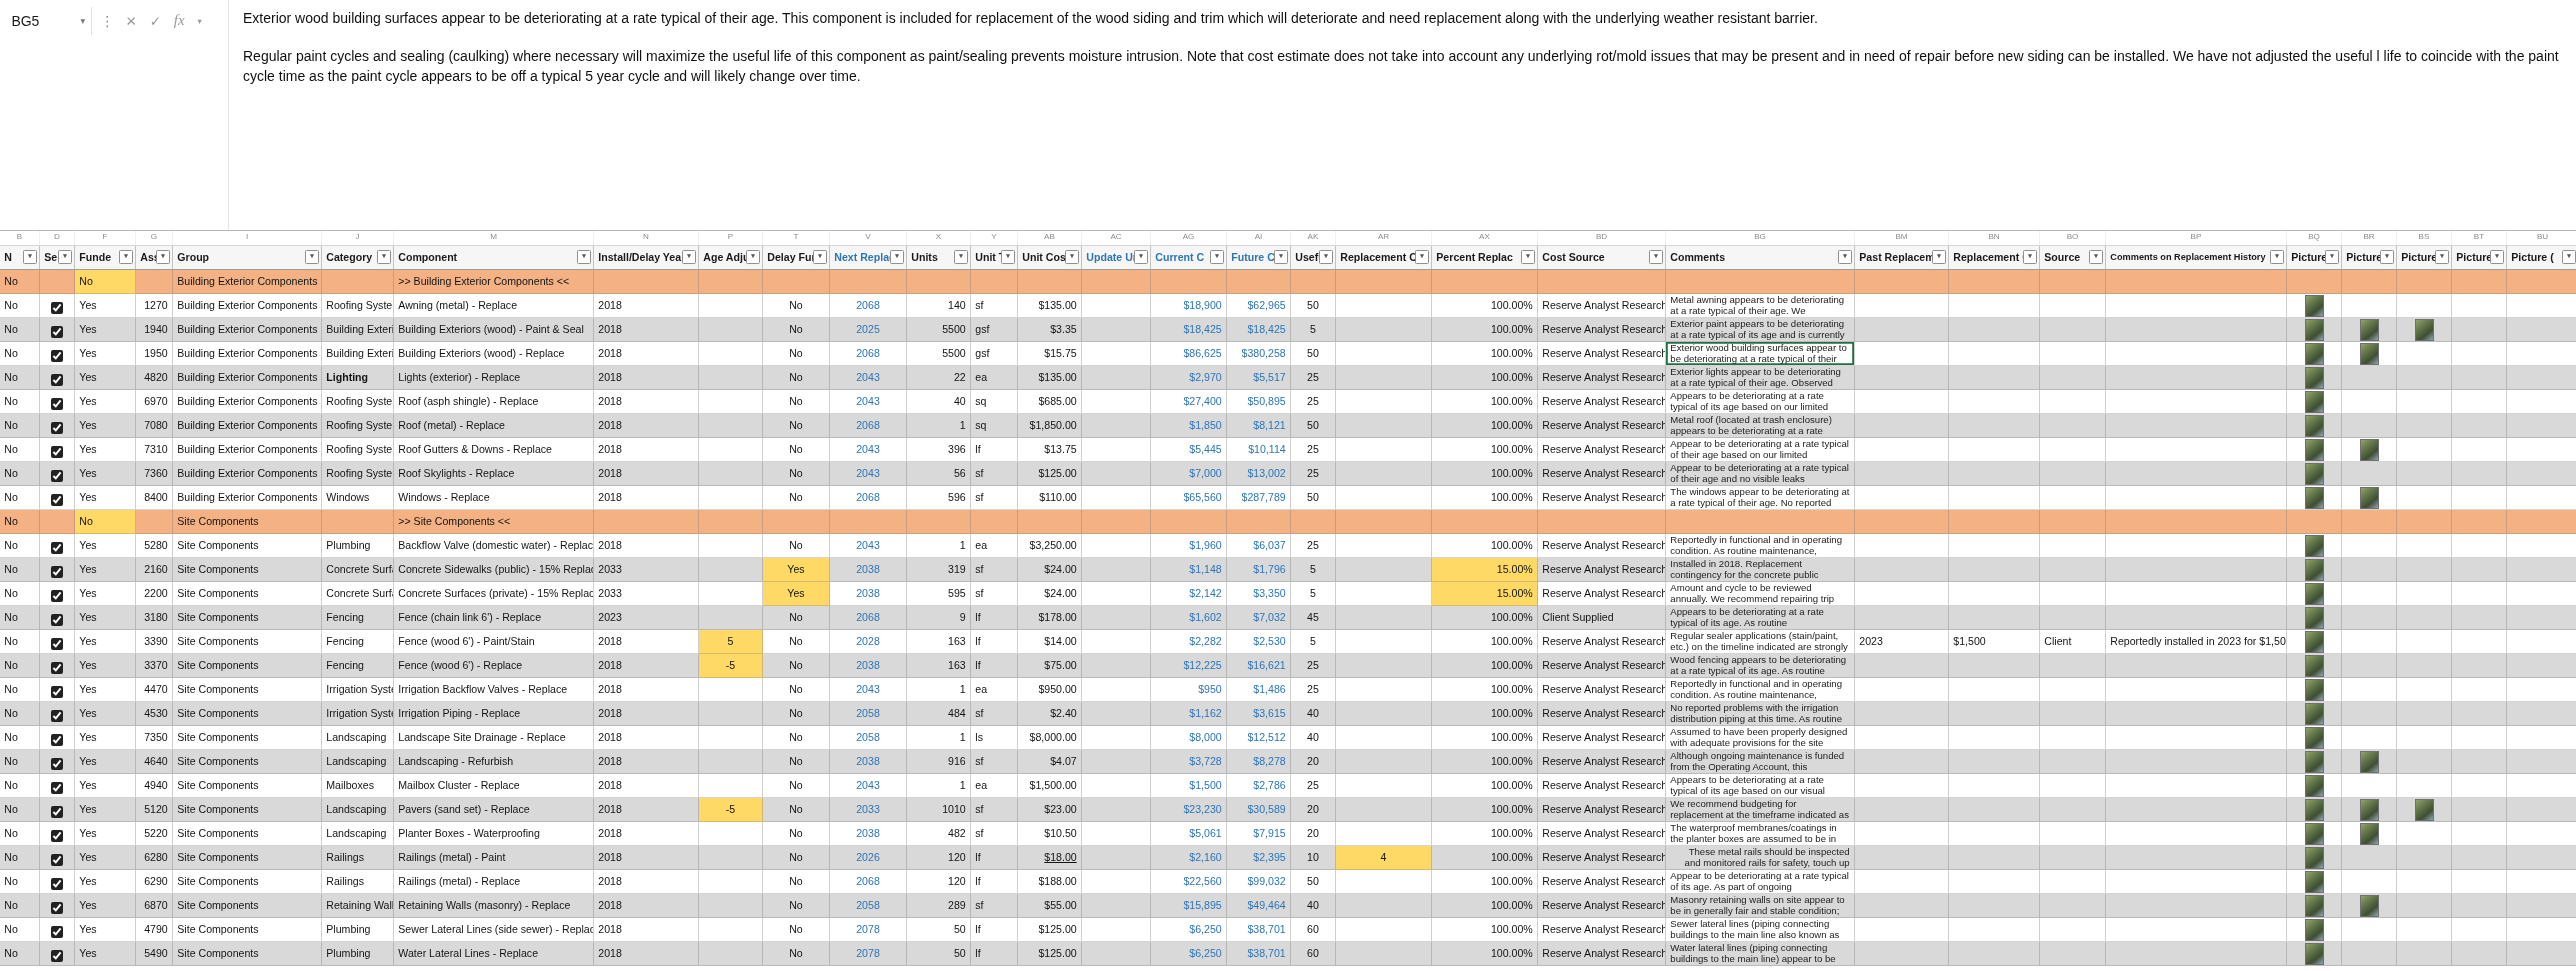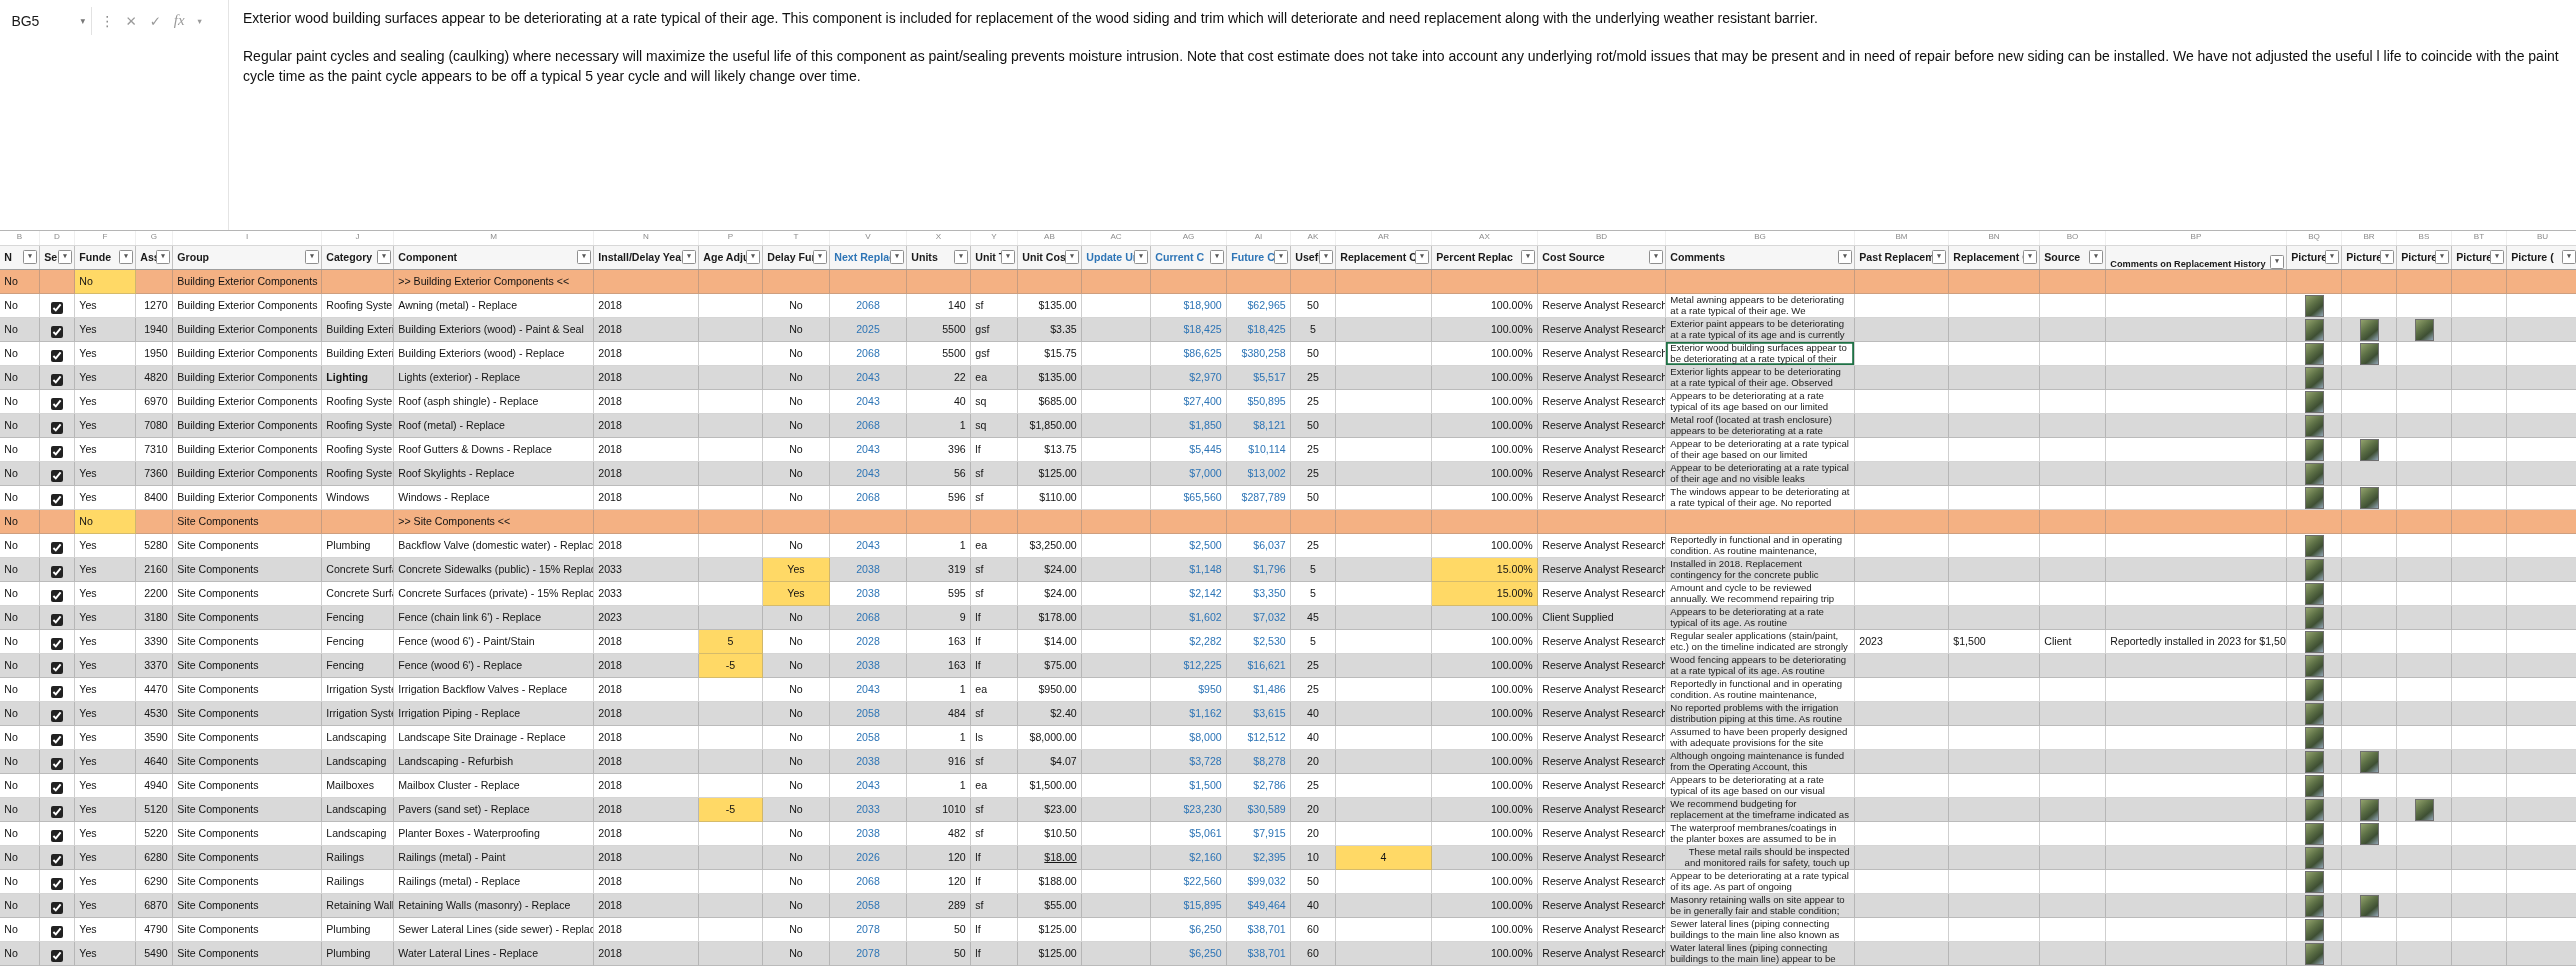--- a/index.html
+++ b/index.html
@@ -193,21 +193,21 @@
         <span class="filter-btn" data-name="filter-icon">▾</span>
       </div>
       <div class="hcell" data-name="column-header-rcost" style="width: 91px;">
         <span class="hlabel" data-name="column-header-label">Replacement Cc</span>
         <span class="filter-btn" data-name="filter-icon">▾</span>
       </div>
       <div class="hcell" data-name="column-header-rsrc" style="width: 66px;">
         <span class="hlabel" data-name="column-header-label">Source</span>
         <span class="filter-btn" data-name="filter-icon">▾</span>
       </div>
-      <div class="hcell" data-name="column-header-rhist" style="width: 181px; align-items: flex-end;">
+      <div class="hcell" data-name="column-header-rhist" style="width: 181px;">
         <span class="hlabel" data-name="column-header-label">Comments on Replacement History</span>
         <span class="filter-btn" data-name="filter-icon">▾</span>
       </div>
       <div class="hcell" data-name="column-header-pic1" style="width: 55px;">
         <span class="hlabel" data-name="column-header-label">Picture</span>
         <span class="filter-btn" data-name="filter-icon">▾</span>
       </div>
       <div class="hcell" data-name="column-header-pic2" style="width: 55px;">
         <span class="hlabel" data-name="column-header-label">Picture :</span>
         <span class="filter-btn" data-name="filter-icon">▾</span>
@@ -626,21 +626,21 @@
         <div class="cell left" data-name="cell-category" style="width: 72px;">Plumbing</div>
         <div class="cell left" data-name="cell-component" style="width: 200px;">Backflow Valve (domestic water) - Replace</div>
         <div class="cell left" data-name="cell-install" style="width: 105px;">2018</div>
         <div class="cell center" data-name="cell-age" style="width: 64px;"></div>
         <div class="cell center" data-name="cell-delay" style="width: 67px;">No</div>
         <div class="cell center bluetext" data-name="cell-next" style="width: 77px;">2043</div>
         <div class="cell right" data-name="cell-units" style="width: 64px;">1</div>
         <div class="cell left" data-name="cell-utype" style="width: 47px;">ea</div>
         <div class="cell right" data-name="cell-ucost" style="width: 64px;">$3,250.00</div>
         <div class="cell center" data-name="cell-update" style="width: 69px;"></div>
-        <div class="cell right bluetext" data-name="cell-cur" style="width: 76px;">$2,500</div>
+        <div class="cell right bluetext" data-name="cell-cur" style="width: 76px;">$1,960</div>
         <div class="cell right bluetext" data-name="cell-fut" style="width: 64px;">$6,037</div>
         <div class="cell center" data-name="cell-life" style="width: 45px;">25</div>
         <div class="cell center" data-name="cell-cycle" style="width: 96px;"></div>
         <div class="cell right" data-name="cell-pct" style="width: 106px;">100.00%</div>
         <div class="cell left" data-name="cell-src" style="width: 128px;">Reserve Analyst Research</div>
         <div class="cell left small" data-name="cell-comments" style="width: 189px;">Reportedly in functional and in operating condition.  As routine maintenance,</div>
         <div class="cell left" data-name="cell-past" style="width: 94px;"></div>
         <div class="cell left" data-name="cell-rcost" style="width: 91px;"></div>
         <div class="cell left" data-name="cell-rsrc" style="width: 66px;"></div>
         <div class="cell left" data-name="cell-rhist" style="width: 181px;"></div>
@@ -894,21 +894,21 @@
         </div>
         <div class="cell center" data-name="cell-pic2" style="width: 55px;"></div>
         <div class="cell center" data-name="cell-pic3" style="width: 55px;"></div>
         <div class="cell center" data-name="cell-pic4" style="width: 55px;"></div>
         <div class="cell center" data-name="cell-pic5" style="width: 72px;"></div>
       </div>
       <div class="row data" data-name="table-row">
         <div class="cell left" data-name="cell-no" style="width: 40px;">No</div>
         <div class="cell center" data-name="cell-select" style="width: 35px;"><input type="checkbox" data-name="row-checkbox" checked="" style=""></div>
         <div class="cell left" data-name="cell-funded" style="width: 61px;">Yes</div>
-        <div class="cell right" data-name="cell-asset" style="width: 37px;">3590</div>
+        <div class="cell right" data-name="cell-asset" style="width: 37px;">7350</div>
         <div class="cell left" data-name="cell-group" style="width: 149px;">Site Components</div>
         <div class="cell left" data-name="cell-category" style="width: 72px;">Landscaping</div>
         <div class="cell left" data-name="cell-component" style="width: 200px;">Landscape Site Drainage - Replace</div>
         <div class="cell left" data-name="cell-install" style="width: 105px;">2018</div>
         <div class="cell center" data-name="cell-age" style="width: 64px;"></div>
         <div class="cell center" data-name="cell-delay" style="width: 67px;">No</div>
         <div class="cell center bluetext" data-name="cell-next" style="width: 77px;">2058</div>
         <div class="cell right" data-name="cell-units" style="width: 64px;">1</div>
         <div class="cell left" data-name="cell-utype" style="width: 47px;">ls</div>
         <div class="cell right" data-name="cell-ucost" style="width: 64px;">$8,000.00</div>

